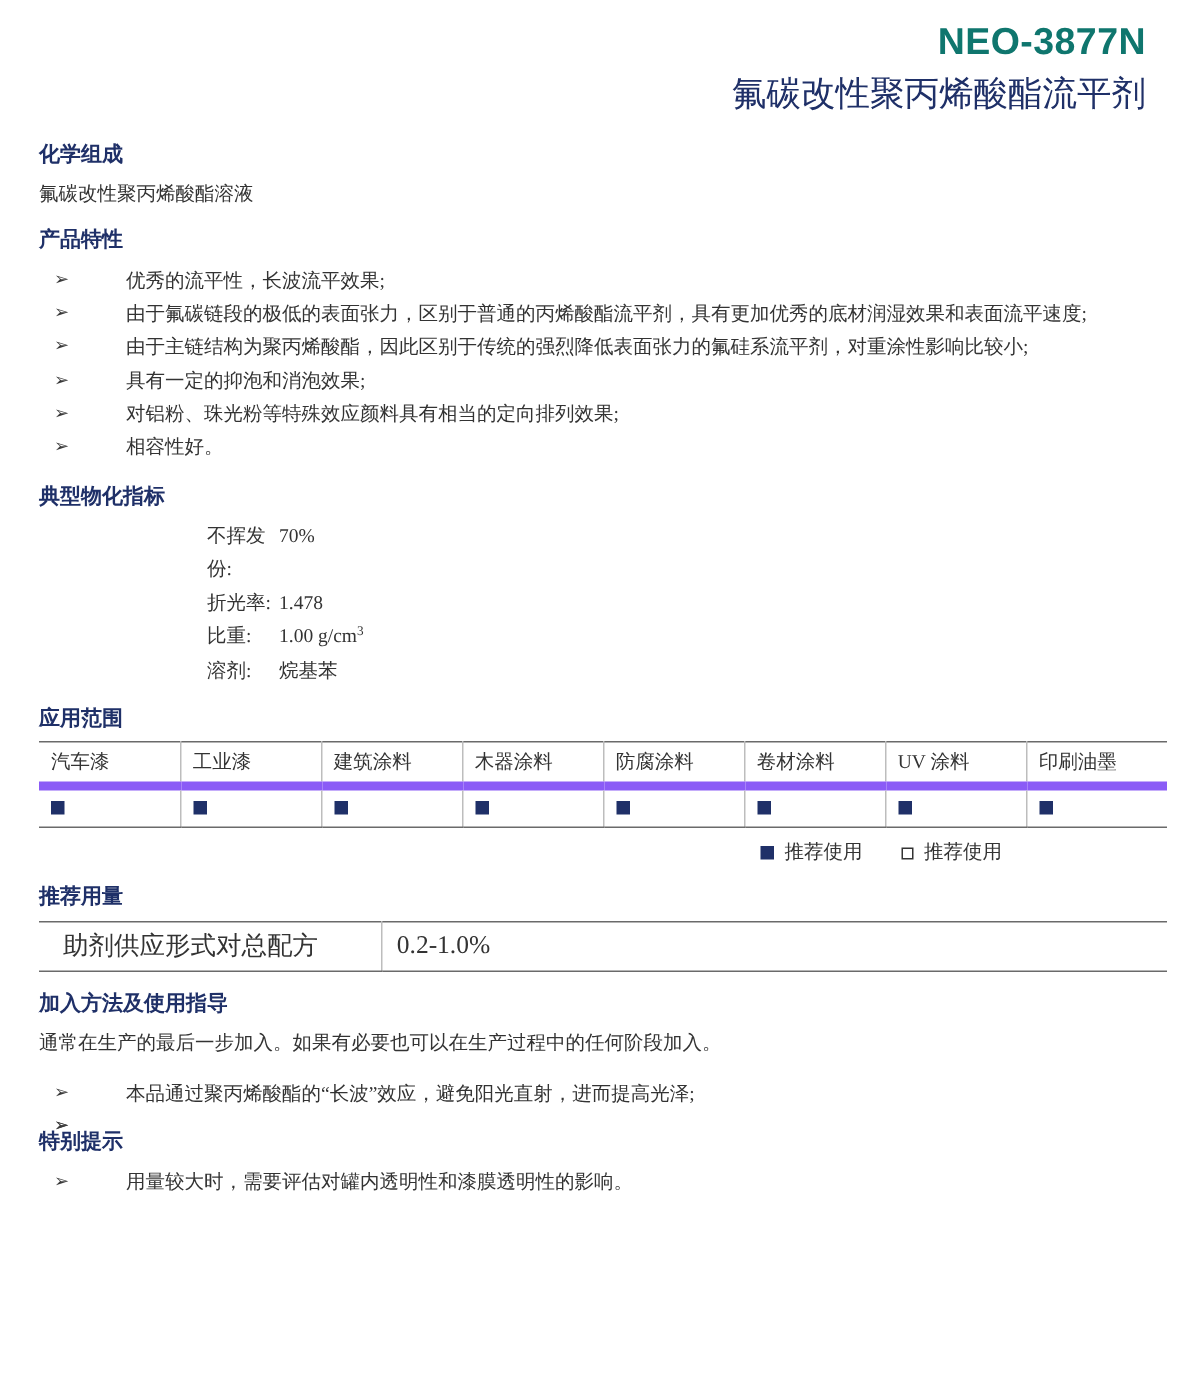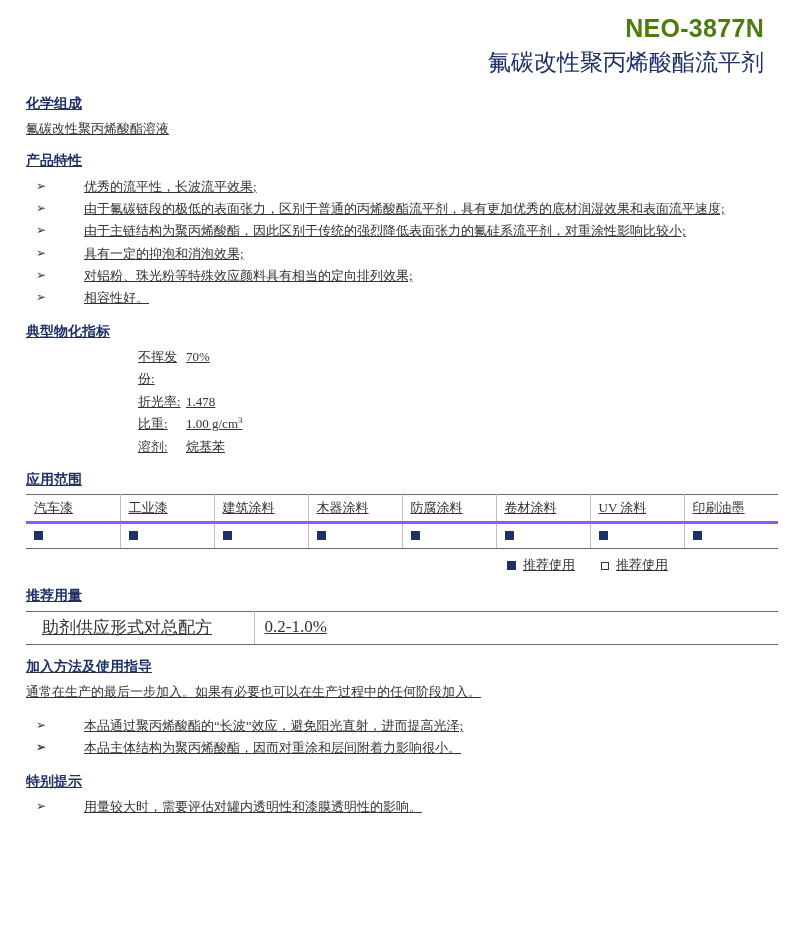--- a/index.html
+++ b/index.html
@@ -15,40 +15,40 @@
     overflow: hidden;
   }
   .page { padding: 14px 22px 0 26px; }
 
   
   .header { text-align: right; padding-right: 14px; margin-bottom: 16px; }
   .prod-code {
     font-family: "Liberation Sans", "DejaVu Sans", sans-serif;
     font-size: 25px;
     font-weight: bold;
-    color: #4d7c0f;
+    color: #0f766e;
     letter-spacing: 0.3px;
     line-height: 1.18;
   }
   .prod-name {
     font-size: 23px;
     color: #1f3068;
     line-height: 1.45;
     margin-top: 2px;
   }
 
   
   h2.section {
     font-size: 14px;
     font-weight: bold;
     color: #1f3068;
     margin: 0 0 5px 0;
     line-height: 1.3;
   }
-  .block { margin-bottom: 13px; text-decoration: underline; }
+  .block { margin-bottom: 13px; }
   .para { line-height: 1.65; margin: 0; color: #333; }
 
   
   ul.arrows { list-style: none; margin: 0; padding: 0; }
   ul.arrows li {
     position: relative;
     padding-left: 58px;
     line-height: 1.72;
     color: #333;
   }
@@ -78,21 +78,21 @@
   table.apps th, table.apps td {
     border-left: 1px solid #bdbdbd;
     border-right: 1px solid #bdbdbd;
     padding: 3px 0 3px 8px;
     text-align: left;
     font-weight: normal;
     font-size: 13px;
   }
   table.apps tr.head th {
     border-top: 1px solid #6a6a6a;
-    border-bottom: 3px solid #8b5cf6;
+    border-bottom: 6px solid #8b5cf6;
     padding-top: 4px;
     padding-bottom: 4px;
   }
   table.apps tr.marks td {
     border-bottom: 1px solid #6a6a6a;
     padding-top: 3px;
     padding-bottom: 5px;
   }
   table.apps th:first-child, table.apps td:first-child { border-left: none; }
   table.apps th:last-child, table.apps td:last-child { border-right: none; }
@@ -225,21 +225,21 @@
 
   <div class="block">
     <h2 class="section">加入方法及使用指导</h2>
     <p class="para">通常在生产的最后一步加入。如果有必要也可以在生产过程中的任何阶段加入。</p>
   </div>
 
   <div class="block">
     <ul class="arrows" id="mechanism-list">
         <li><span class="bullet">➢</span><span>本品通过聚丙烯酸酯的“长波”效应，避免阳光直射，进而提高光泽;</span></li>
         <li><span class="bullet">➢</span></li>
-        <li><span class="bullet">➢</span><span>本品主体结构为聚丙烯酸酯，因而对重涂和层间附着力影响很小。</span></li>
+        <li><span class="bullet">➢</span></li>
       </ul>
   </div>
 
   <div class="block">
     <h2 class="section">特别提示</h2>
     <ul class="arrows" id="notice-list">
         <li><span class="bullet">➢</span><span>用量较大时，需要评估对罐内透明性和漆膜透明性的影响。</span></li>
       </ul>
   </div>
 

